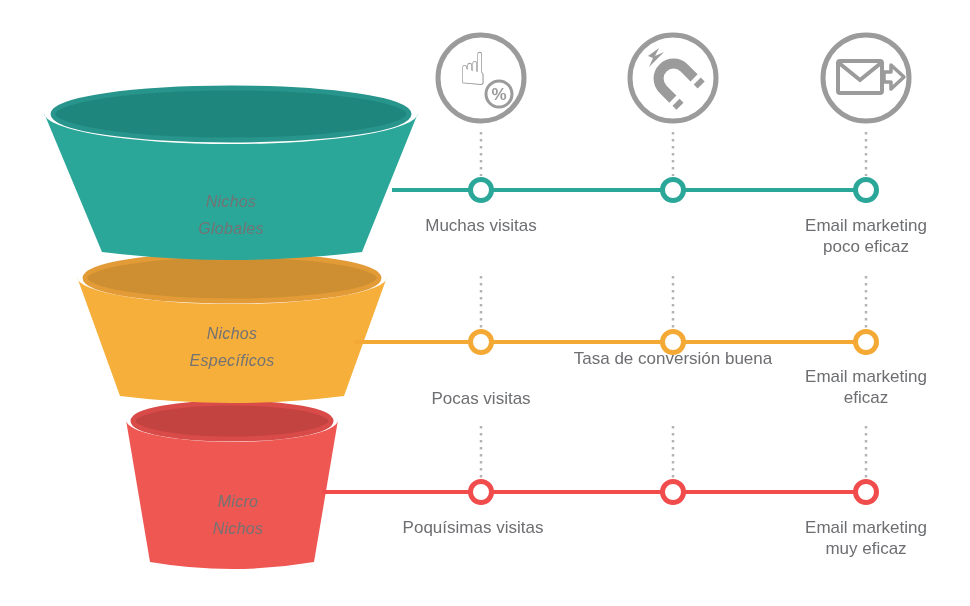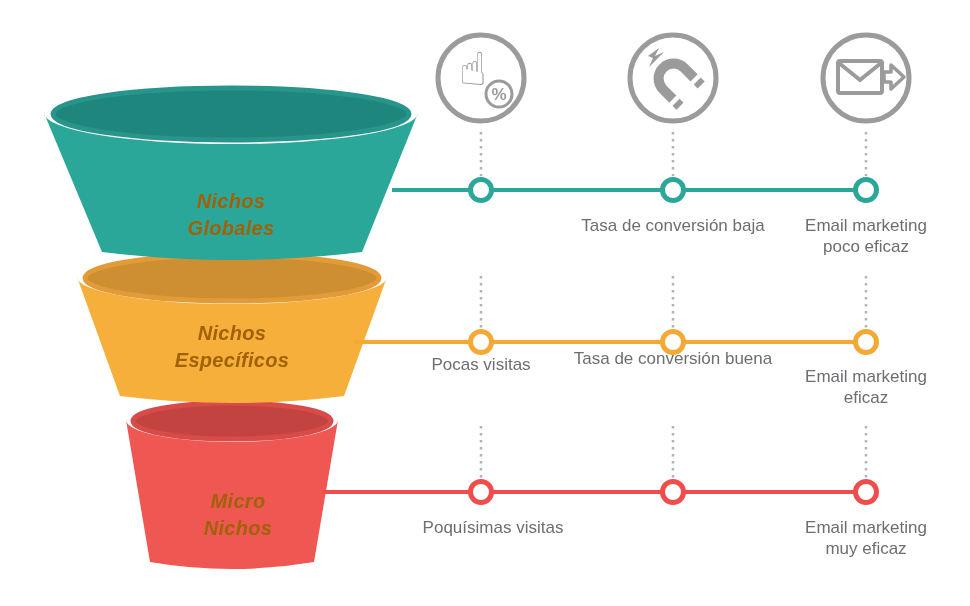--- a/index.html
+++ b/index.html
@@ -2,22 +2,22 @@
 <html><head>
 <meta charset="utf-8">
 <style>
   html,body{margin:0;padding:0;background:#ffffff;}
   .stage{
     position:relative;width:970px;height:606px;background:#ffffff;overflow:hidden;
     font-family:"Liberation Sans", sans-serif;
   }
   .stage svg{position:absolute;left:0;top:0;}
   .tier-label{
-    position:absolute;width:220px;text-align:center;color:#a16207;
-    font-size:20px;line-height:27px;font-weight:bold;font-style:italic;
+    position:absolute;width:220px;text-align:center;color:#737373;
+    font-size:16px;line-height:27px;font-weight:normal;font-style:italic;
     white-space:pre-line;letter-spacing:.3px;
   }
   .row-label{
     position:absolute;width:210px;text-align:center;color:#6d6e71;
     font-size:17px;line-height:21px;white-space:pre-line;
   }
 </style>
 </head>
 <body>
 
@@ -98,26 +98,26 @@
     </g>
   </svg>
 
   <div class="tier-label" style="left:121px;top:188px;">Nichos
 Globales</div>
   <div class="tier-label" style="left:122px;top:320px;">Nichos
 Específicos</div>
   <div class="tier-label" style="left:128px;top:488px;">Micro
 Nichos</div>
 
-  <div class="row-label" style="left:568px;top:215px;">Tasa de conversión baja</div>
+  <div class="row-label" style="left:376px;top:215px;">Muchas visitas</div>
   <div class="row-label" style="left:761px;top:215px;">Email marketing
 poco eficaz</div>
 
-  <div class="row-label" style="left:376px;top:354px;">Pocas visitas</div>
+  <div class="row-label" style="left:376px;top:388px;">Pocas visitas</div>
   <div class="row-label" style="left:568px;top:348px;text-align:center;">Tasa de conversión buena</div>
   <div class="row-label" style="left:761px;top:366px;">Email marketing
 eficaz</div>
 
-  <div class="row-label" style="left:388px;top:517px;">Poquísimas visitas</div>
+  <div class="row-label" style="left:368px;top:517px;">Poquísimas visitas</div>
   <div class="row-label" style="left:761px;top:517px;">Email marketing
 muy eficaz</div>
 
 </div>
 
 </body></html>

